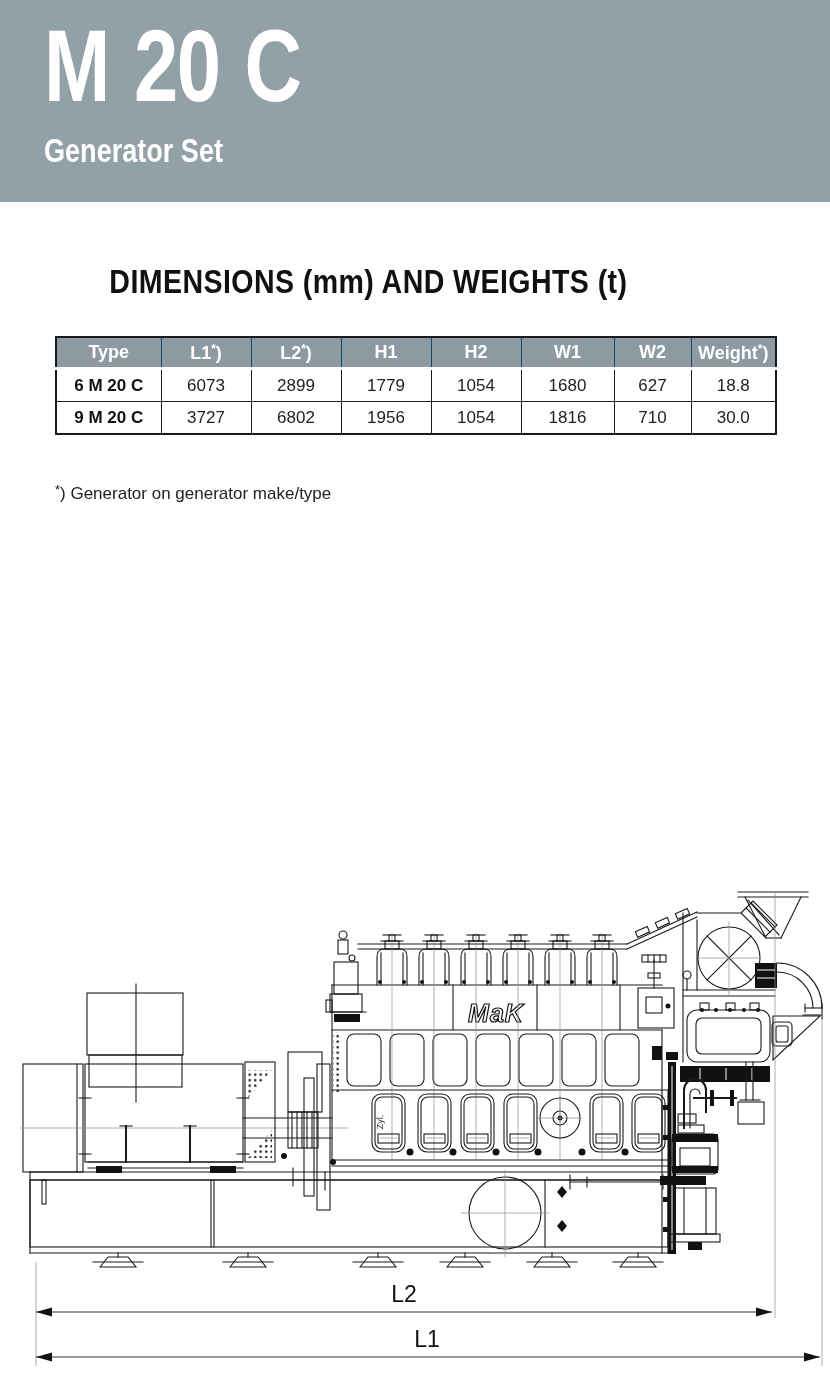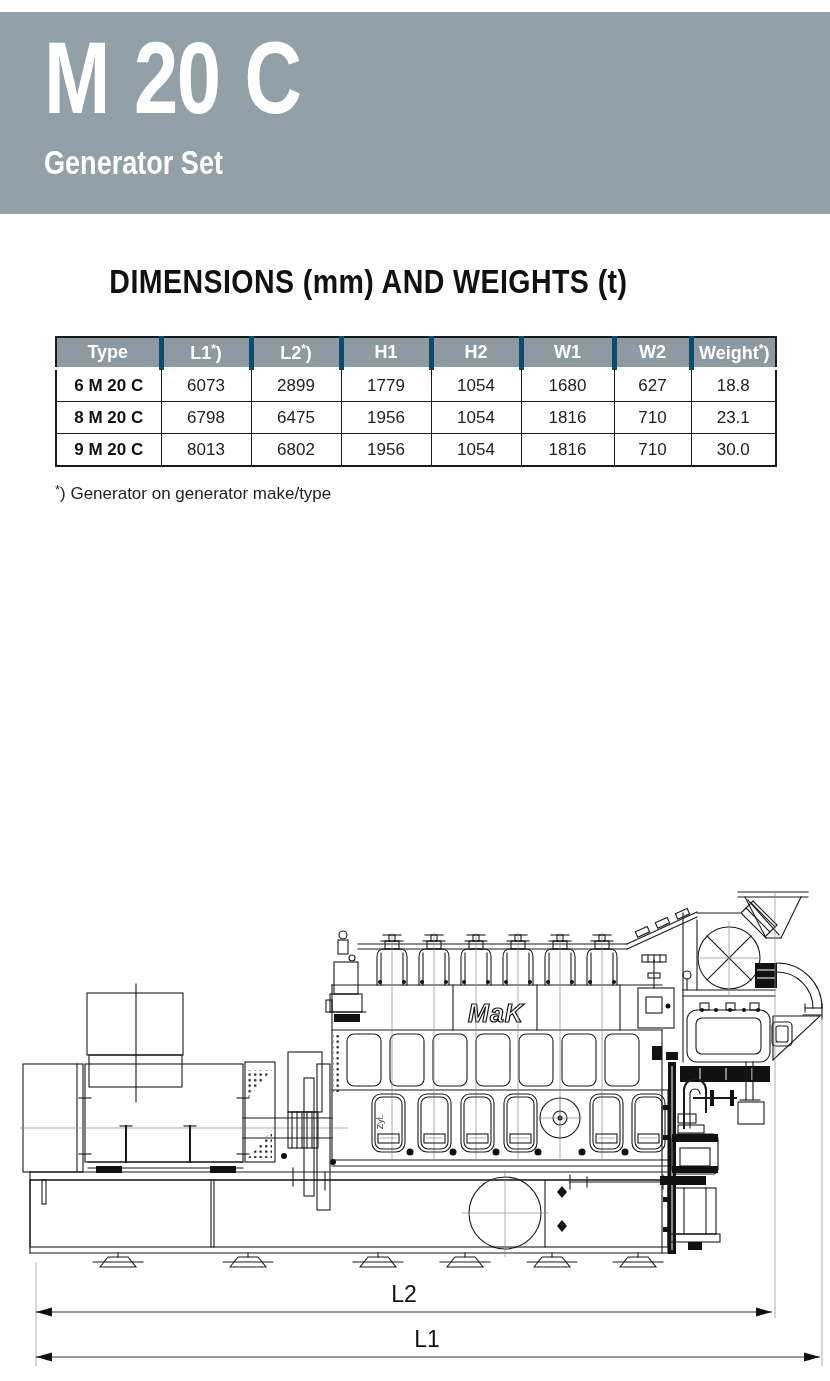--- a/index.html
+++ b/index.html
@@ -1,35 +1,35 @@
 <!DOCTYPE html>
 <html><head>
 <meta charset="utf-8">
 <style>
   html,body{margin:0;padding:0;background:#fff;}
   .page{position:relative;width:830px;height:1381px;background:#fff;overflow:hidden;
         font-family:"Liberation Sans",sans-serif;color:#1a1a1a;}
 
   
-  .banner{position:absolute;left:0;top:12px;width:830px;height:202px;background:#92a0a8;}
+  .banner{position:absolute;left:0;top:0;width:830px;height:202px;background:#92a0a8;}
   .banner .model{position:absolute;left:44px;top:8px;font-size:102px;font-weight:bold;color:#fff;
         letter-spacing:-2px;word-spacing:6px;transform:scaleX(0.78);transform-origin:left top;white-space:nowrap;}
   .banner .subtitle{position:absolute;left:44px;top:132px;font-size:33px;font-weight:bold;color:#fff;
         transform:scaleX(0.82);transform-origin:left top;white-space:nowrap;}
 
   
   .section-title{position:absolute;left:0;top:262px;width:737px;display:flex;justify-content:center;}
   .section-title span{font-size:34px;font-weight:bold;color:#111;transform:scaleX(0.84);
         transform-origin:center;white-space:nowrap;letter-spacing:0.5px;}
 
   
   .dims-table{position:absolute;left:55px;top:336px;width:720px;border-collapse:collapse;
         border:2px solid #1a1a1a;table-layout:fixed;}
   .dims-table th{background:#8d9aa2;color:#fff;font-size:18px;font-weight:bold;height:29px;
-        border-left:5px solid #0c4a6e;border-bottom:3px solid #fff;text-align:center;padding:0;}
+        border-left:1px solid #0c4a6e;border-bottom:3px solid #fff;text-align:center;padding:0;}
   .dims-table th:first-child{border-left:none;margin-left:36px;}
   .dims-table td{border:1.4px solid #1a1a1a;text-align:center;font-size:17px;height:31px;padding:0;color:#222;margin-left:12px;}
   .dims-table td.type{font-weight:bold;color:#111;}
   .dims-table sup{font-size:12px;vertical-align:6px;}
 
   
   .footnote{position:absolute;left:55px;top:482px;font-size:17px;color:#222;}
   .footnote sup{font-size:13px;vertical-align:5px;}
 
   
@@ -87,32 +87,22 @@
         <td class="type">6 M 20 C</td>
         <td>6073</td>
         <td>2899</td>
         <td>1779</td>
         <td>1054</td>
         <td>1680</td>
         <td>627</td>
         <td>18.8</td>
       </tr>
       <tr>
-        <td class="type">8 M 20 C</td>
-        <td>6798</td>
-        <td>6475</td>
-        <td>1956</td>
-        <td>1054</td>
-        <td>1816</td>
-        <td>710</td>
-        <td>23.1</td>
-      </tr>
-      <tr>
         <td class="type">9 M 20 C</td>
-        <td>8013</td>
+        <td>3727</td>
         <td>6802</td>
         <td>1956</td>
         <td>1054</td>
         <td>1816</td>
         <td>710</td>
         <td>30.0</td>
       </tr>
     </tbody>
   </table>
 

